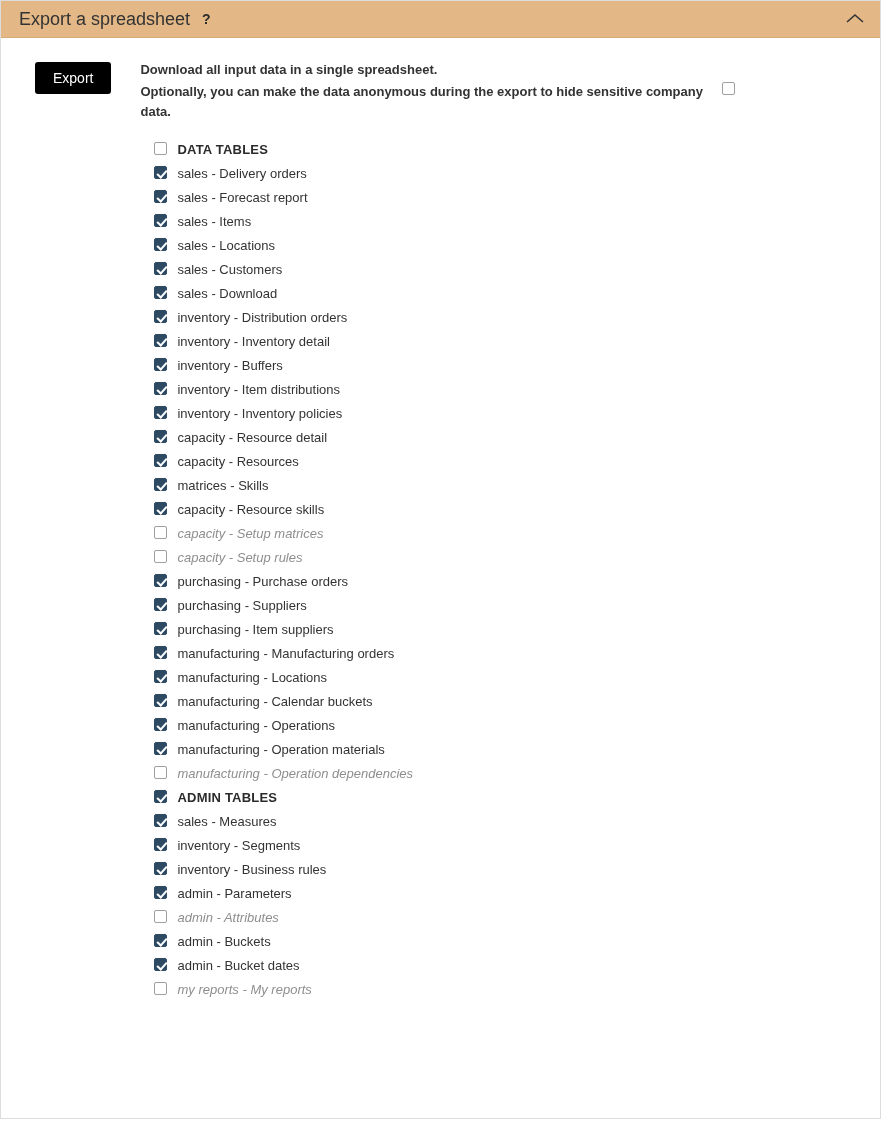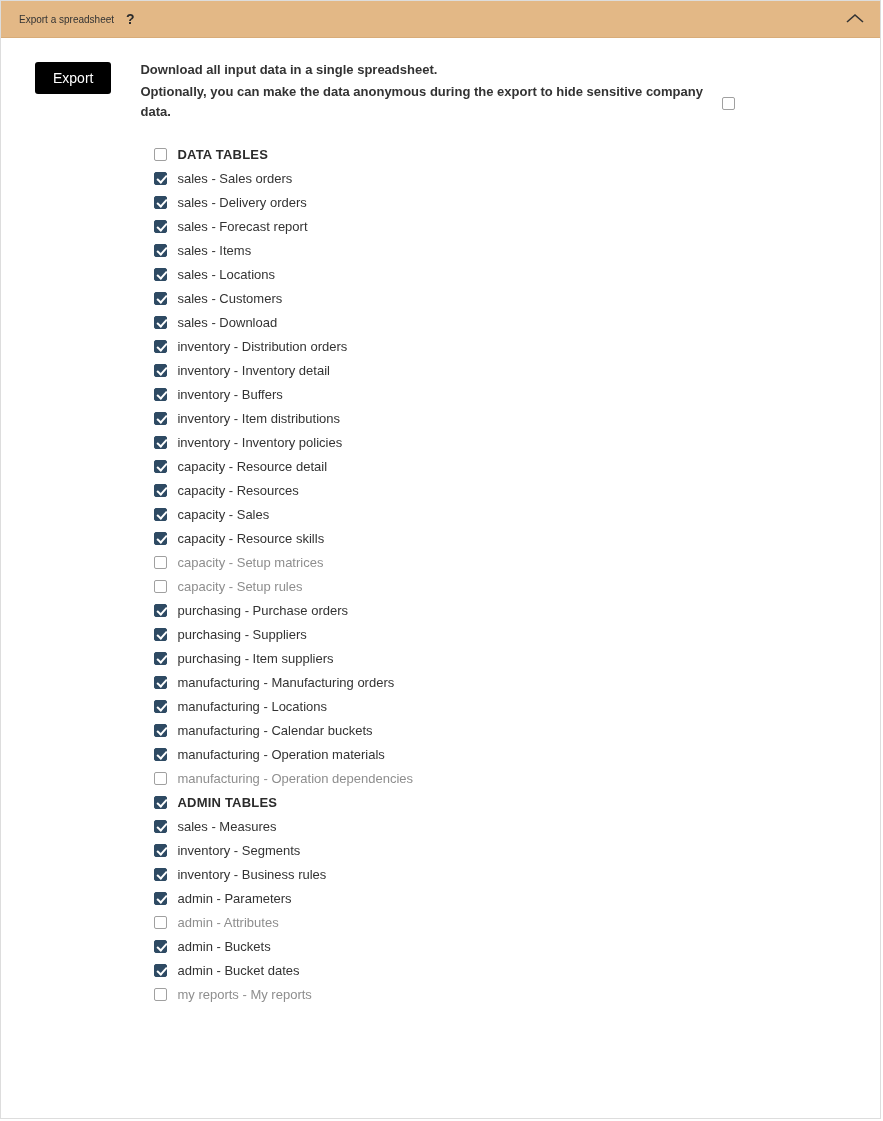--- a/index.html
+++ b/index.html
@@ -26,21 +26,21 @@
   .panel-header {
     height: 37px;
     background: #e3b886;
     border-bottom: 1px solid #d8ac79;
     display: flex;
     align-items: center;
     padding: 0 14px 0 18px;
     box-sizing: border-box;
   }
   .panel-title {
-    font-size: 10px;
+    font-size: 18px;
     color: #333333;
     font-weight: normal;
   }
   .help-icon {
     margin-left: 12px;
     font-weight: bold;
     font-size: 14px;
     color: #2b2b2b;
     cursor: pointer;
   }
@@ -78,21 +78,20 @@
   }
   .desc-line {
     font-size: 13px;
     color: #333333;
     line-height: 1.55;
     padding-bottom: 2px;
     font-weight: bold;
   }
   .anon-row {
     display: flex;
-    align-items: center;
     width: 595px;
   }
   .anon-row .desc-line { flex: 1; }
 
   
   .cb {
     width: 13px;
     height: 13px;
     border: 1px solid #a0a0a0;
     border-radius: 2px;
@@ -118,35 +117,35 @@
     border-width: 0 2px 2px 0;
     transform: rotate(42deg);
   }
 
   .table-list {
     margin-top: 18px;
     margin-left: 14px;
   }
   .list-row {
     display: flex;
-    align-items: center;
+    align-items: flex-start;
     height: 24px;
   }
   .list-row .cb { margin-right: 10px; }
   .list-label {
     font-size: 13px;
     color: #333333;
     white-space: nowrap;
   }
   .list-row.group .list-label {
     font-weight: bold;
     letter-spacing: 0.2px;
     color: #2b2b2b;
   }
-  .list-row.dim .list-label { color: #8e8e8e; }
+  .list-row.dim .list-label { color: #8e8e8e; font-style: italic; }
 </style>
 </head>
 <body>
 
 <div class="panel">
 
   <div class="panel-header">
     <span class="panel-title">Export a spreadsheet</span>
     <span class="help-icon">?</span>
     <span class="collapse-icon">
@@ -167,24 +166,20 @@
         <span class="cb"></span>
       </div>
 
       <div class="table-list">
           <div class="list-row group">
             <span class="cb"></span>
             <span class="list-label">DATA TABLES</span>
           </div>
           <div class="list-row">
             <span class="cb checked"></span>
-            <span class="list-label">sales - Sales orders</span>
-          </div>
-          <div class="list-row">
-            <span class="cb checked"></span>
             <span class="list-label">sales - Delivery orders</span>
           </div>
           <div class="list-row">
             <span class="cb checked"></span>
             <span class="list-label">sales - Forecast report</span>
           </div>
           <div class="list-row">
             <span class="cb checked"></span>
             <span class="list-label">sales - Items</span>
           </div>
@@ -223,21 +218,21 @@
           <div class="list-row">
             <span class="cb checked"></span>
             <span class="list-label">capacity - Resource detail</span>
           </div>
           <div class="list-row">
             <span class="cb checked"></span>
             <span class="list-label">capacity - Resources</span>
           </div>
           <div class="list-row">
             <span class="cb checked"></span>
-            <span class="list-label">capacity - Sales</span>
+            <span class="list-label">matrices - Skills</span>
           </div>
           <div class="list-row">
             <span class="cb checked"></span>
             <span class="list-label">capacity - Resource skills</span>
           </div>
           <div class="list-row dim">
             <span class="cb"></span>
             <span class="list-label">capacity - Setup matrices</span>
           </div>
           <div class="list-row dim">
@@ -260,20 +255,24 @@
             <span class="cb checked"></span>
             <span class="list-label">manufacturing - Manufacturing orders</span>
           </div>
           <div class="list-row">
             <span class="cb checked"></span>
             <span class="list-label">manufacturing - Locations</span>
           </div>
           <div class="list-row">
             <span class="cb checked"></span>
             <span class="list-label">manufacturing - Calendar buckets</span>
+          </div>
+          <div class="list-row">
+            <span class="cb checked"></span>
+            <span class="list-label">manufacturing - Operations</span>
           </div>
           <div class="list-row">
             <span class="cb checked"></span>
             <span class="list-label">manufacturing - Operation materials</span>
           </div>
           <div class="list-row dim">
             <span class="cb"></span>
             <span class="list-label">manufacturing - Operation dependencies</span>
           </div>
           <div class="list-row group">

